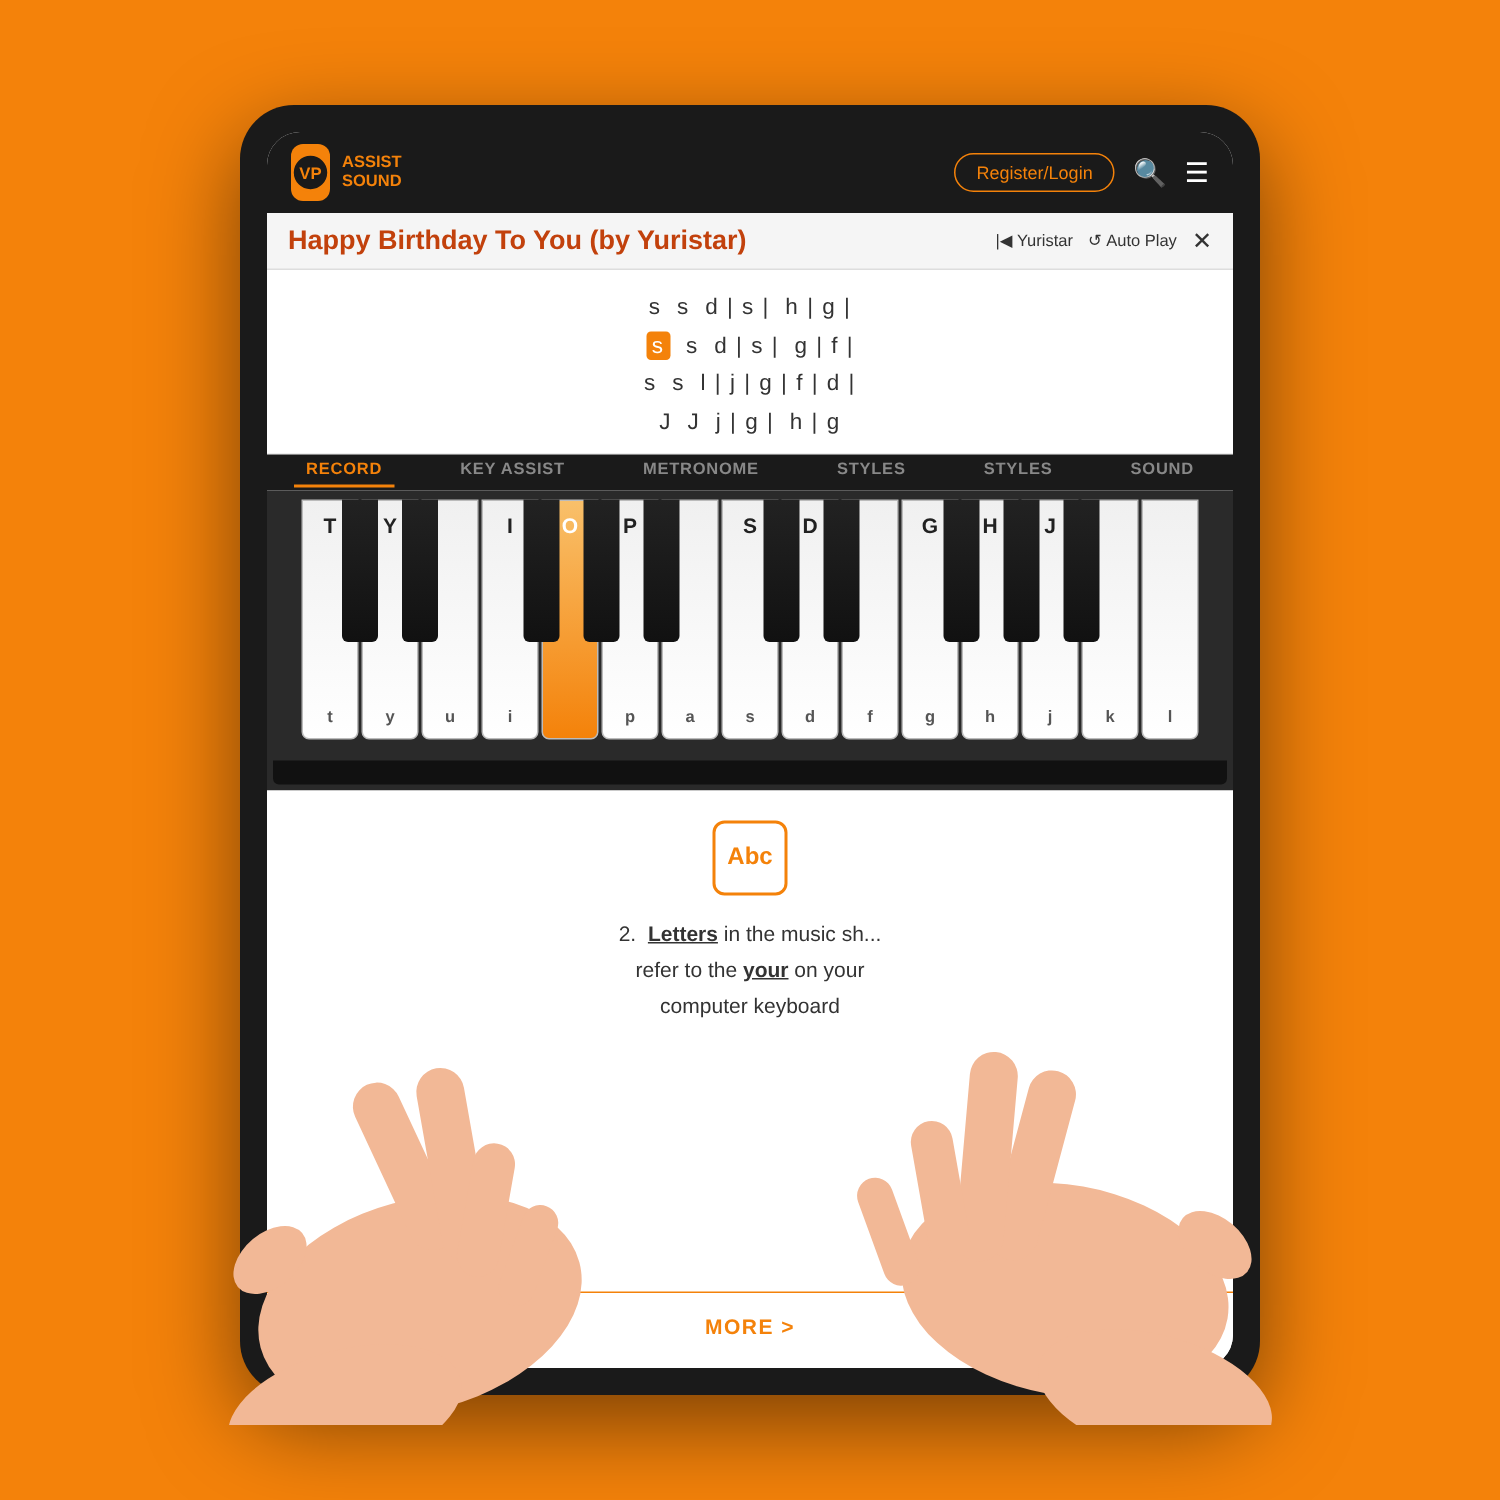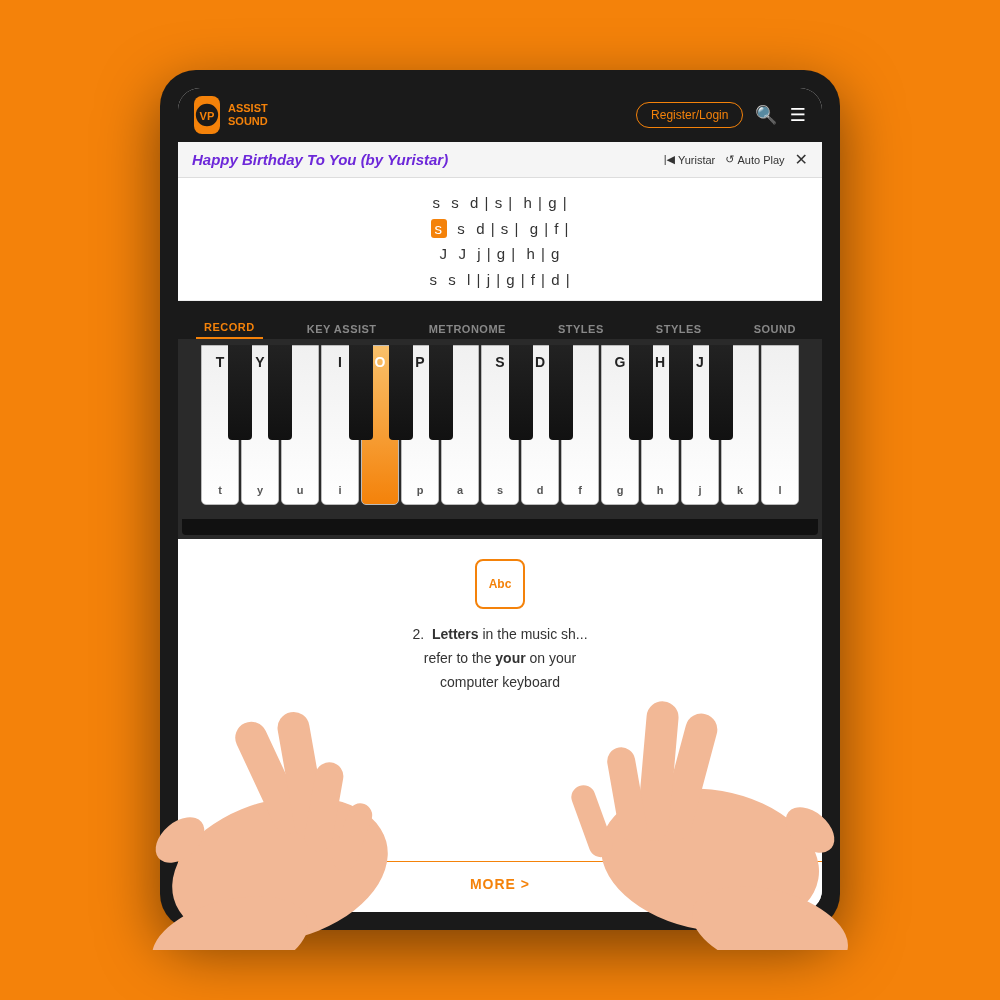--- a/index.html
+++ b/index.html
@@ -90,24 +90,23 @@
     .song-bar {
       background: #f5f5f5;
       border-bottom: 1px solid #ddd;
       padding: 8px 14px;
       display: flex;
       align-items: center;
       justify-content: space-between;
       flex-shrink: 0;
     }
     .song-title {
-      font-size: 15px;
+      font-size: 18px;
       font-weight: 600;
-      color: #6d28d9;
-      font-style: italic;
+      color: #c2410c;
     }
     .song-controls {
       display: flex;
       align-items: center;
       gap: 10px;
     }
     .song-ctrl-btn {
       font-size: 11px;
       color: #333;
       cursor: pointer;
@@ -137,23 +136,23 @@
     .sheet-highlight {
       background: #F4820A;
       color: #fff;
       padding: 1px 4px;
       border-radius: 3px;
       font-size: 15px;
     }
     
     .toolbar {
       background: #1a1a1a;
-      height: 38px;
-      display: flex;
-      align-items: flex-end;
+      height: 24px;
+      display: flex;
+      align-items: flex-start;
       justify-content: space-around;
       flex-shrink: 0;
     }
     .tool-item {
       color: #888;
       font-size: 11px;
       font-weight: bold;
       letter-spacing: 0.5px;
       cursor: pointer;
       padding: 4px 8px;
@@ -233,33 +232,34 @@
       position: relative;
     }
     .abc-icon {
       width: 50px;
       height: 50px;
       border: 2px solid #F4820A;
       border-radius: 8px;
       display: flex;
       align-items: center;
       justify-content: center;
-      font-size: 12px;
+      font-size: 16px;
       font-weight: bold;
       color: #F4820A;
       margin-bottom: 14px;
     }
     .info-text {
       text-align: center;
       font-size: 14px;
       color: #333;
       line-height: 1.7;
     }
     .info-text strong {
       font-weight: bold;
+      text-decoration: underline;
     }
     .more-btn {
       position: absolute;
       bottom: 20px;
       color: #F4820A;
       font-size: 14px;
       font-weight: bold;
       cursor: pointer;
       letter-spacing: 1px;
       border-top: 1px solid #F4820A;
@@ -319,22 +319,22 @@
         <span class="close-btn">✕</span>
       </div>
     </div>
 
     <div class="sheet-area">
       <div class="sheet-line">s &nbsp;s &nbsp;d | s | &nbsp;h | g |</div>
       <div class="sheet-line">
         <span class="sheet-highlight">s</span>
         &nbsp;s &nbsp;d | s | &nbsp;g | f |
       </div>
+      <div class="sheet-line">s &nbsp;s &nbsp;l | j | g | f | d |</div>
       <div class="sheet-line">J &nbsp;J &nbsp;j | g | &nbsp;h | g</div>
-      <div class="sheet-line">s &nbsp;s &nbsp;l | j | g | f | d |</div>
     </div>
 
     <div class="toolbar">
       <div class="tool-item active">RECORD</div>
       <div class="tool-item">KEY ASSIST</div>
       <div class="tool-item">METRONOME</div>
       <div class="tool-item">STYLES</div>
       <div class="tool-item">STYLES</div>
       <div class="tool-item">SOUND</div>
     </div>

